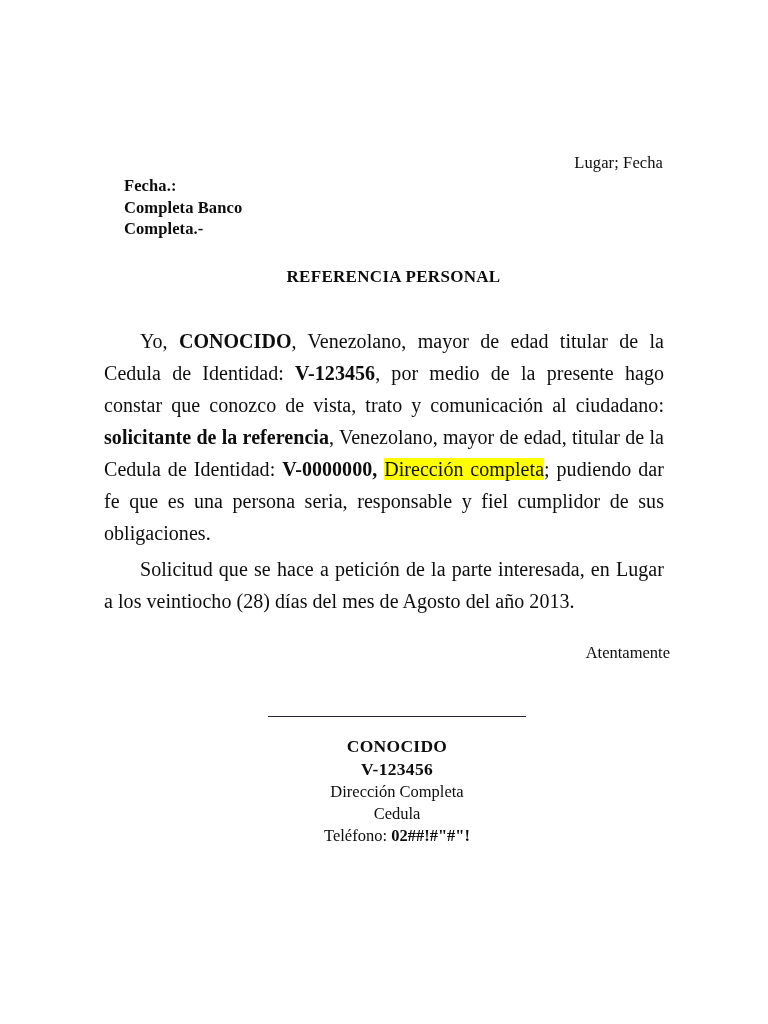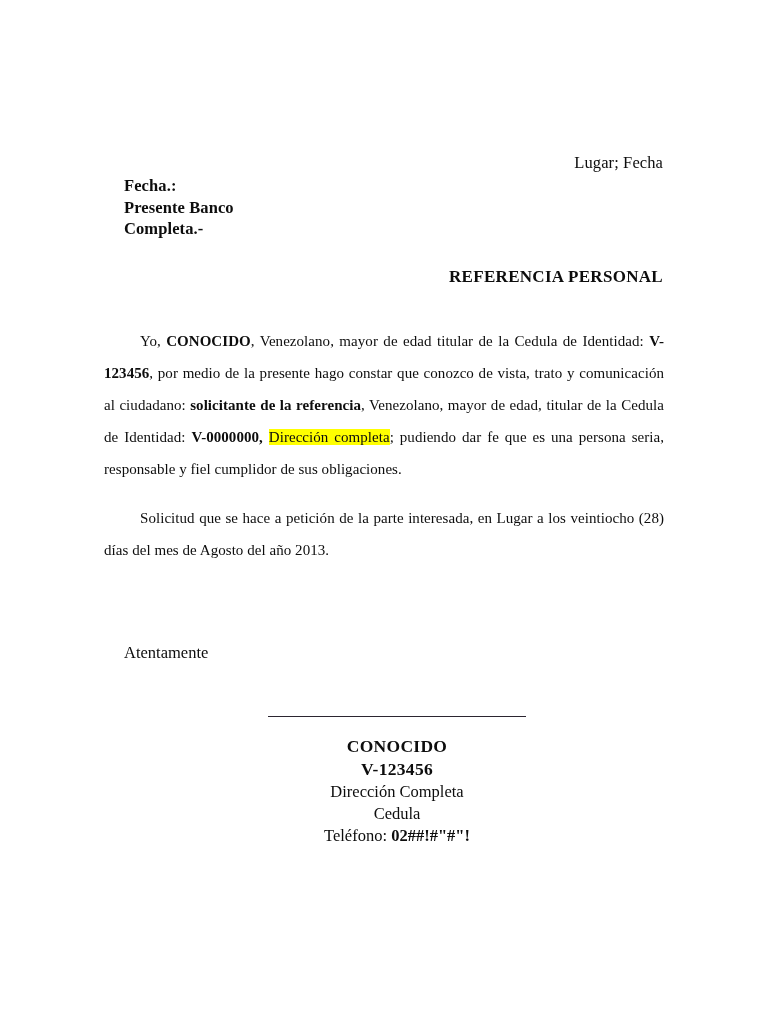--- a/index.html
+++ b/index.html
@@ -40,56 +40,56 @@
     letter-spacing: 0.1px;
   }
   .addressee div { white-space: pre; }
 
   
   .doc-title {
     position: absolute;
     left: 124px;
     top: 267px;
     width: 539px;
-    text-align: right;
+    text-align: center;
     font-weight: bold;
     font-size: 17px;
     letter-spacing: 0.3px;
   }
 
   
   .body-block {
     position: absolute;
     left: 104px;
     top: 325px;
     width: 560px;
   }
   .para {
     text-align: justify;
     text-justify: inter-word;
-    font-size: 15px;
+    font-size: 20px;
     line-height: 32px;
     text-indent: 36px;
     margin: 0;
     letter-spacing: 0.05px;
   }
-  .para + .para { margin-top: 17px; }
+  .para + .para { margin-top: 4px; }
   .para b { font-weight: bold; }
   .hl {
     background: #ffff00;
     color: #0d0d0d;
   }
 
   
   .closing {
     position: absolute;
     left: 124px;
     top: 643px;
     width: 546px;
-    text-align: left;
+    text-align: right;
     font-size: 16.5px;
   }
 
   
   .sig-rule {
     position: absolute;
     left: 268px;
     top: 716px;
     width: 258px;
     height: 0;
@@ -120,21 +120,21 @@
 </style>
 </head>
 <body>
 
 <div class="page">
 
   <div class="date-line">Lugar; Fecha</div>
 
   <div class="addressee">
     <div>Fecha.:</div>
-    <div>Presente Banco</div>
+    <div>Completa Banco</div>
     <div>Completa.-</div>
   </div>
 
   <div class="doc-title">REFERENCIA PERSONAL</div>
 
   <div class="body-block">
 
     <p class="para"><span>Yo, </span><b>CONOCIDO</b><span>, Venezolano, mayor de edad titular de la Cedula de Identidad: </span><b>V-123456</b><span>, por medio de la presente hago constar que conozco de vista, trato y comunicación al ciudadano: </span><b>solicitante de la referencia</b><span>, Venezolano, mayor de edad, titular de la Cedula de Identidad: </span><b>V-0000000,</b><span> </span><span class="hl">Dirección completa</span><span>; pudiendo dar fe que es una persona seria, responsable y fiel cumplidor de sus obligaciones.</span></p>
 
     <p class="para">Solicitud que se hace a petición de la parte interesada, en Lugar a los veintiocho (28) días del mes de Agosto del año 2013.</p>

